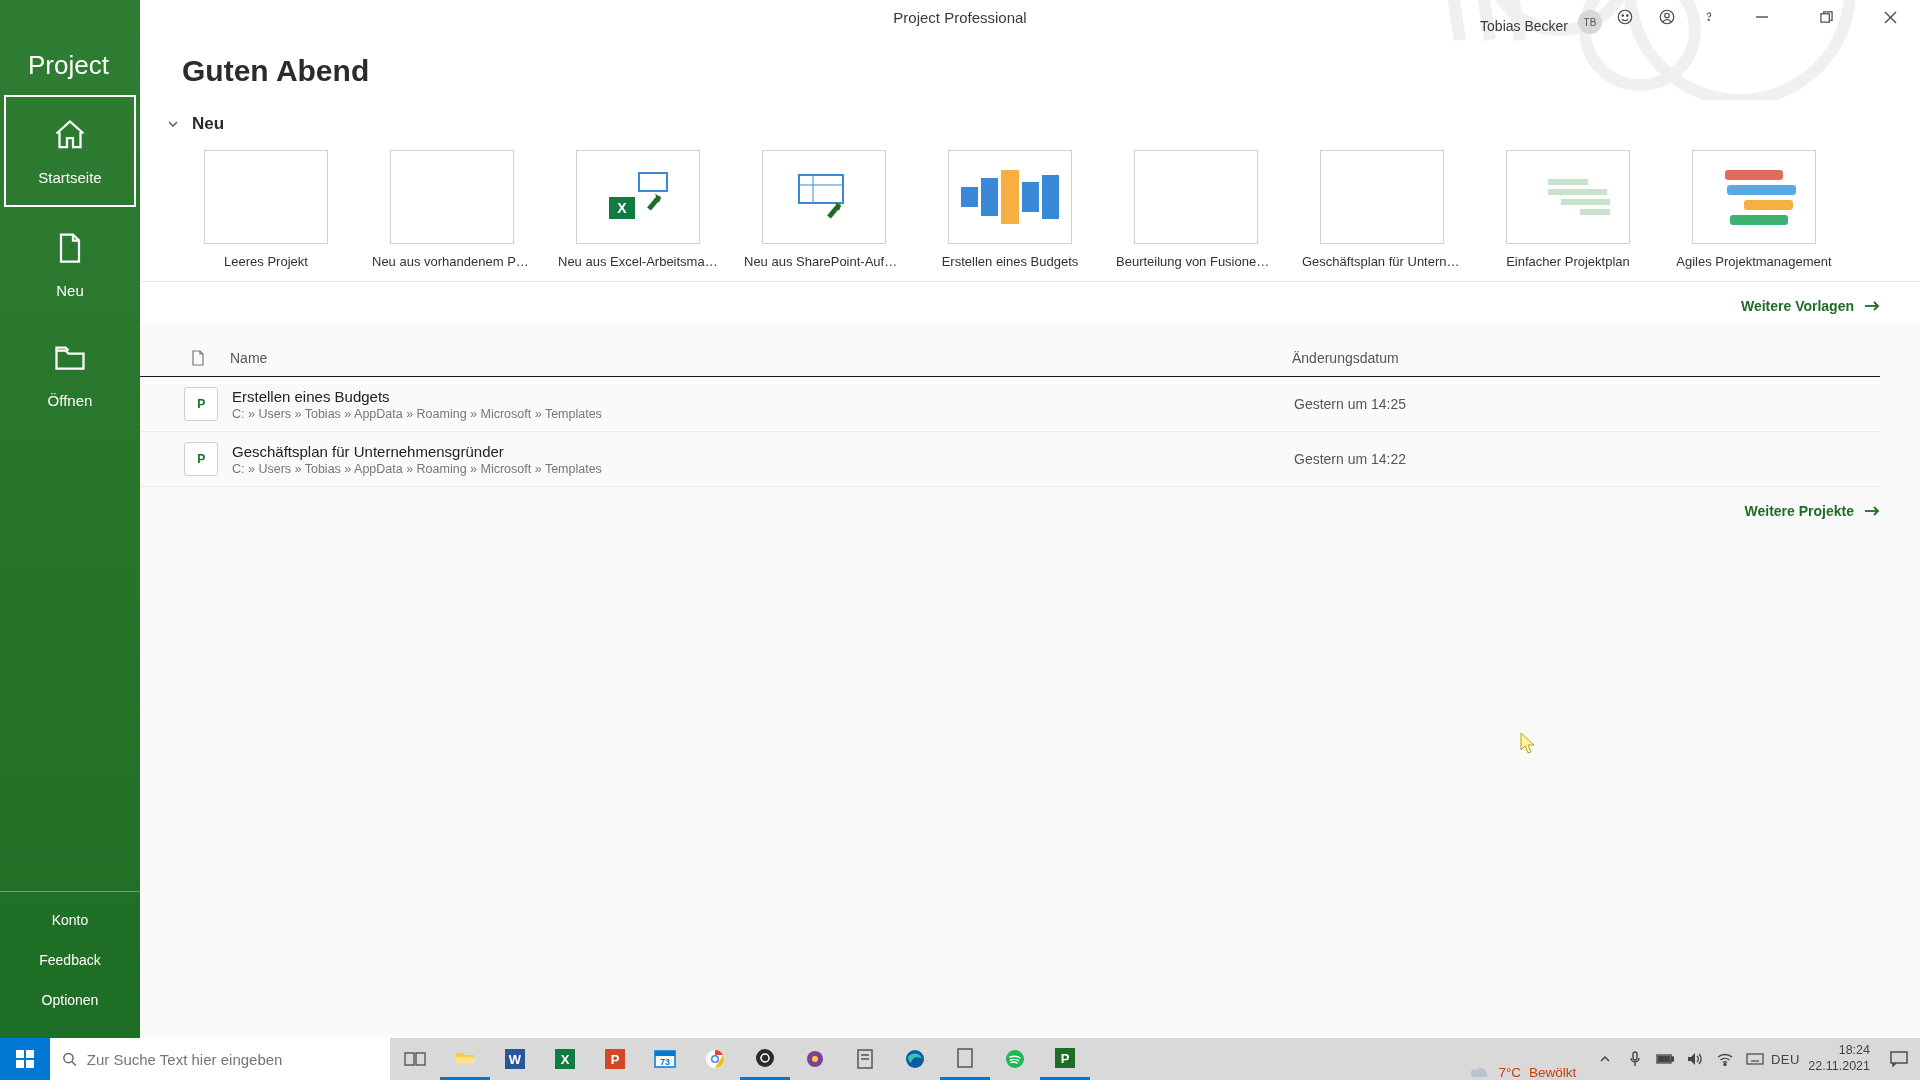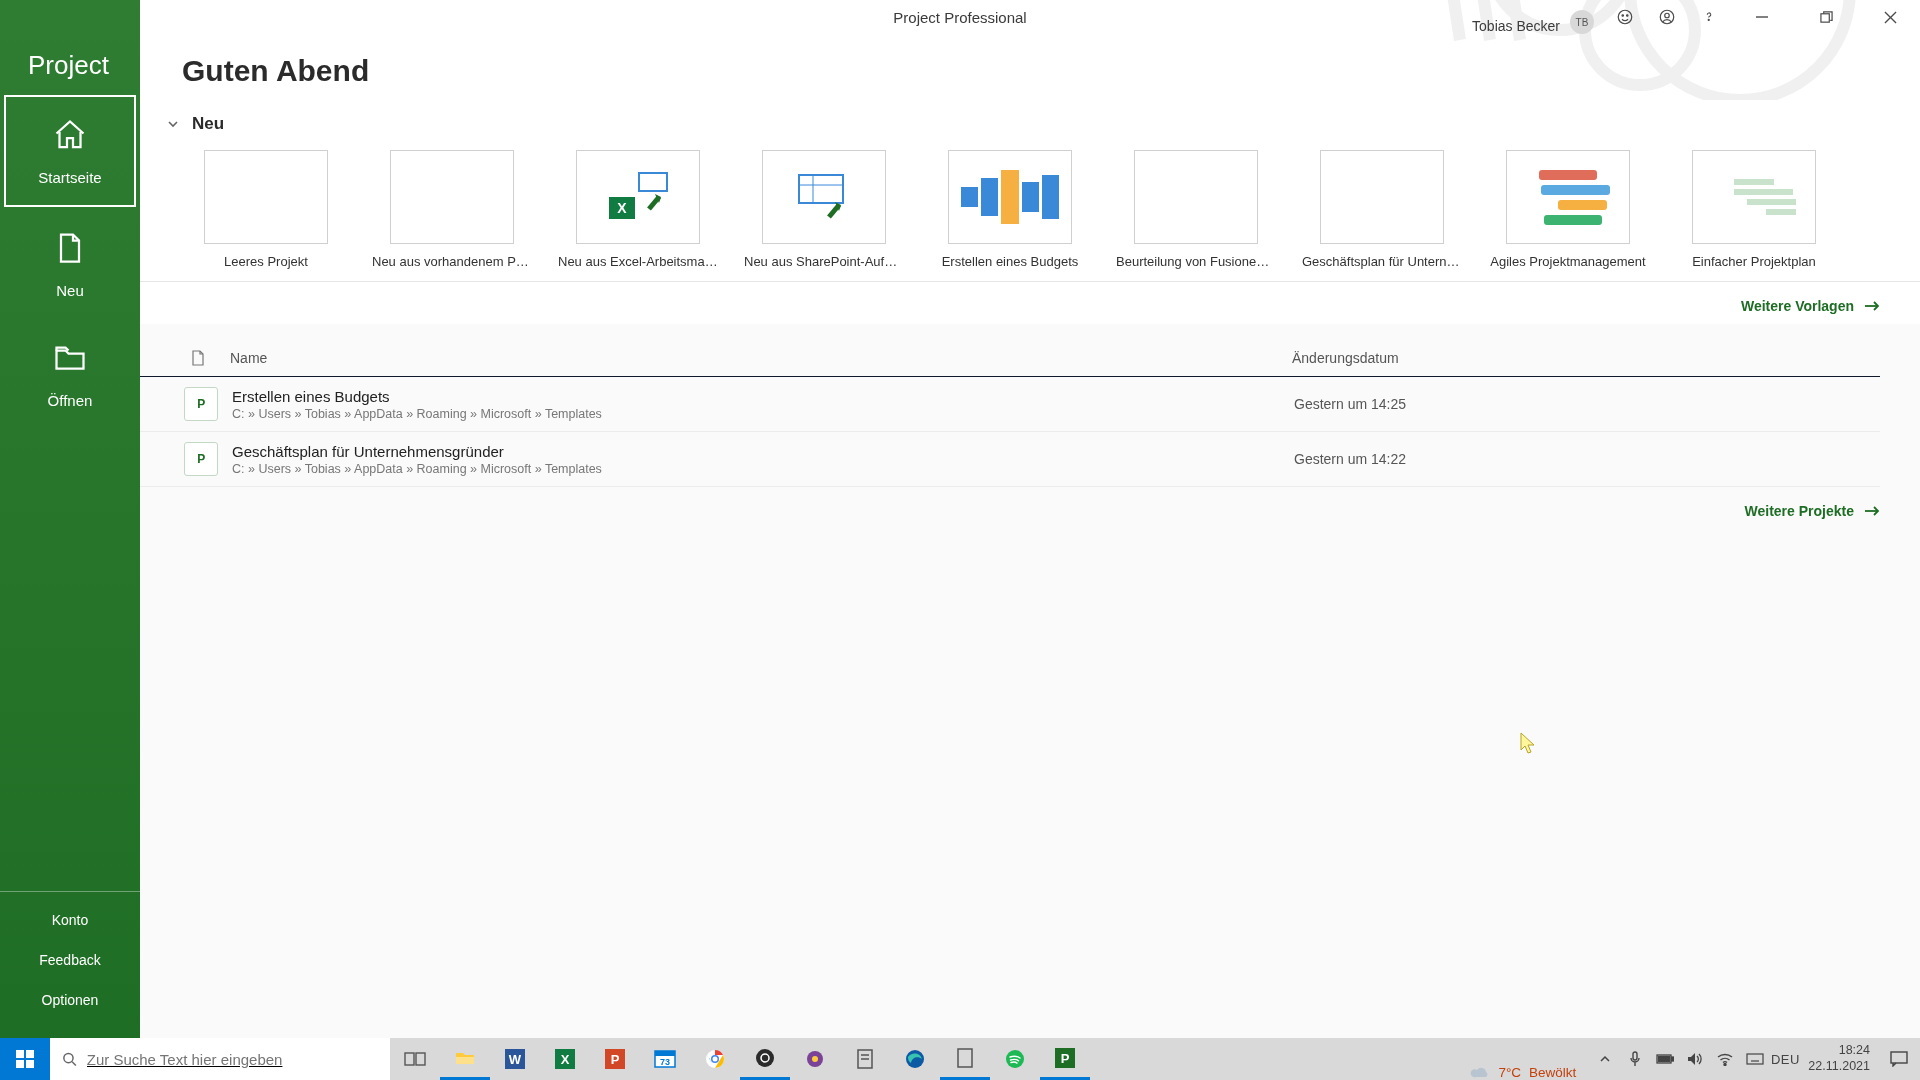--- a/index.html
+++ b/index.html
@@ -14,21 +14,21 @@
   position: absolute; left: 50%; transform: translateX(-50%);
   font-size: 15px; color: #3a3a3a;
 }
 .titlebar .right {
   position: absolute; right: 0; display: flex; align-items: flex-end; gap: 4px; height: 34px;
 }
 .titlebar .user-name { font-size: 14px; color: #3b3b3b; padding: 0 6px; }
 .titlebar .user-badge {
   width: 24px; height: 24px; border-radius: 50%; background: #d8d8d8;
   display: flex; align-items: center; justify-content: center;
-  font-size: 10px; color: #555; margin-right: 8px;
+  font-size: 10px; color: #555; 
 }
 .titlebar .icon-btn {
   width: 38px; height: 34px; display: flex; align-items: center; justify-content: center;
   color: #4b4b4b; cursor: pointer;
 }
 .titlebar .win { width: 60px; }
 .decor-rings {
   position: absolute; right: 40px; top: -80px; width: 500px; height: 180px;
   pointer-events: none; opacity: 0.12;
 }
@@ -122,21 +122,21 @@
 
 
 .taskbar {
   position:absolute; left:0; right:0; bottom:0; height:42px;
   background:#d9d9d9; display:flex; align-items:stretch;
 }
 .start-btn {
   width:50px; background:#0078d4; display:flex; align-items:center; justify-content:center; cursor:pointer;
 }
 .search-box {
-  flex: 0 0 340px; background:#fff; display:flex; align-items:center; padding:0 12px; gap:10px;text-decoration:underline;
+  flex: 0 0 340px; background:#fff; display:flex; align-items:center; padding:0 12px; gap:10px;
 }
 .search-box input {
   border:none; outline:none; font-size:15px; color:#666; width:100%; background:transparent;
 }
 .task-icons { display:flex; align-items:center; }
 .task-icons .tico {
   width:50px; height:42px; display:flex; align-items:center; justify-content:center; cursor:pointer;
 }
 .task-icons .tico.active { border-bottom: 3px solid #0078d4; }
 .tray-fill { flex:1; }
@@ -345,37 +345,37 @@
           <span></span>
           <span></span>
           <span></span>
           <span></span>
           <span></span>
           <span></span>
         </div>
       <span class="caption">Geschäftsplan für Unterneh...</span>
     </div>
     <div class="tpl">
+      <div class="thumb gantt">
+          <span style="width:40%"></span>
+          <span style="width:60%;margin-left:20%"></span>
+          <span style="width:50%;margin-left:35%"></span>
+          <span style="width:30%;margin-left:55%"></span>
+        </div>
+      <span class="caption">Einfacher Projektplan</span>
+    </div>
+    <div class="tpl">
       <div class="thumb pills">
           <span style="background:#e06c5a;width:60%"></span>
           <span style="background:#5aa9e0;width:70%;margin-left:15%"></span>
           <span style="background:#f6b042;width:50%;margin-left:30%"></span>
           <span style="background:#3cb371;width:60%;margin-left:10%"></span>
         </div>
       <span class="caption">Agiles Projektmanagement</span>
     </div>
-    <div class="tpl">
-      <div class="thumb gantt">
-          <span style="width:40%"></span>
-          <span style="width:60%;margin-left:20%"></span>
-          <span style="width:50%;margin-left:35%"></span>
-          <span style="width:30%;margin-left:55%"></span>
-        </div>
-      <span class="caption">Einfacher Projektplan</span>
-    </div>
   </div>
 
   <div class="more-link">
     <span>Weitere Vorlagen</span>
     <svg width="16" height="12" viewBox="0 0 16 12" fill="none" stroke="#1e6d24" stroke-width="1.8">
         <line x1="1" y1="6" x2="14" y2="6"></line>
         <path d="M10 2l4 4-4 4"></path>
       </svg>
   </div>
 

